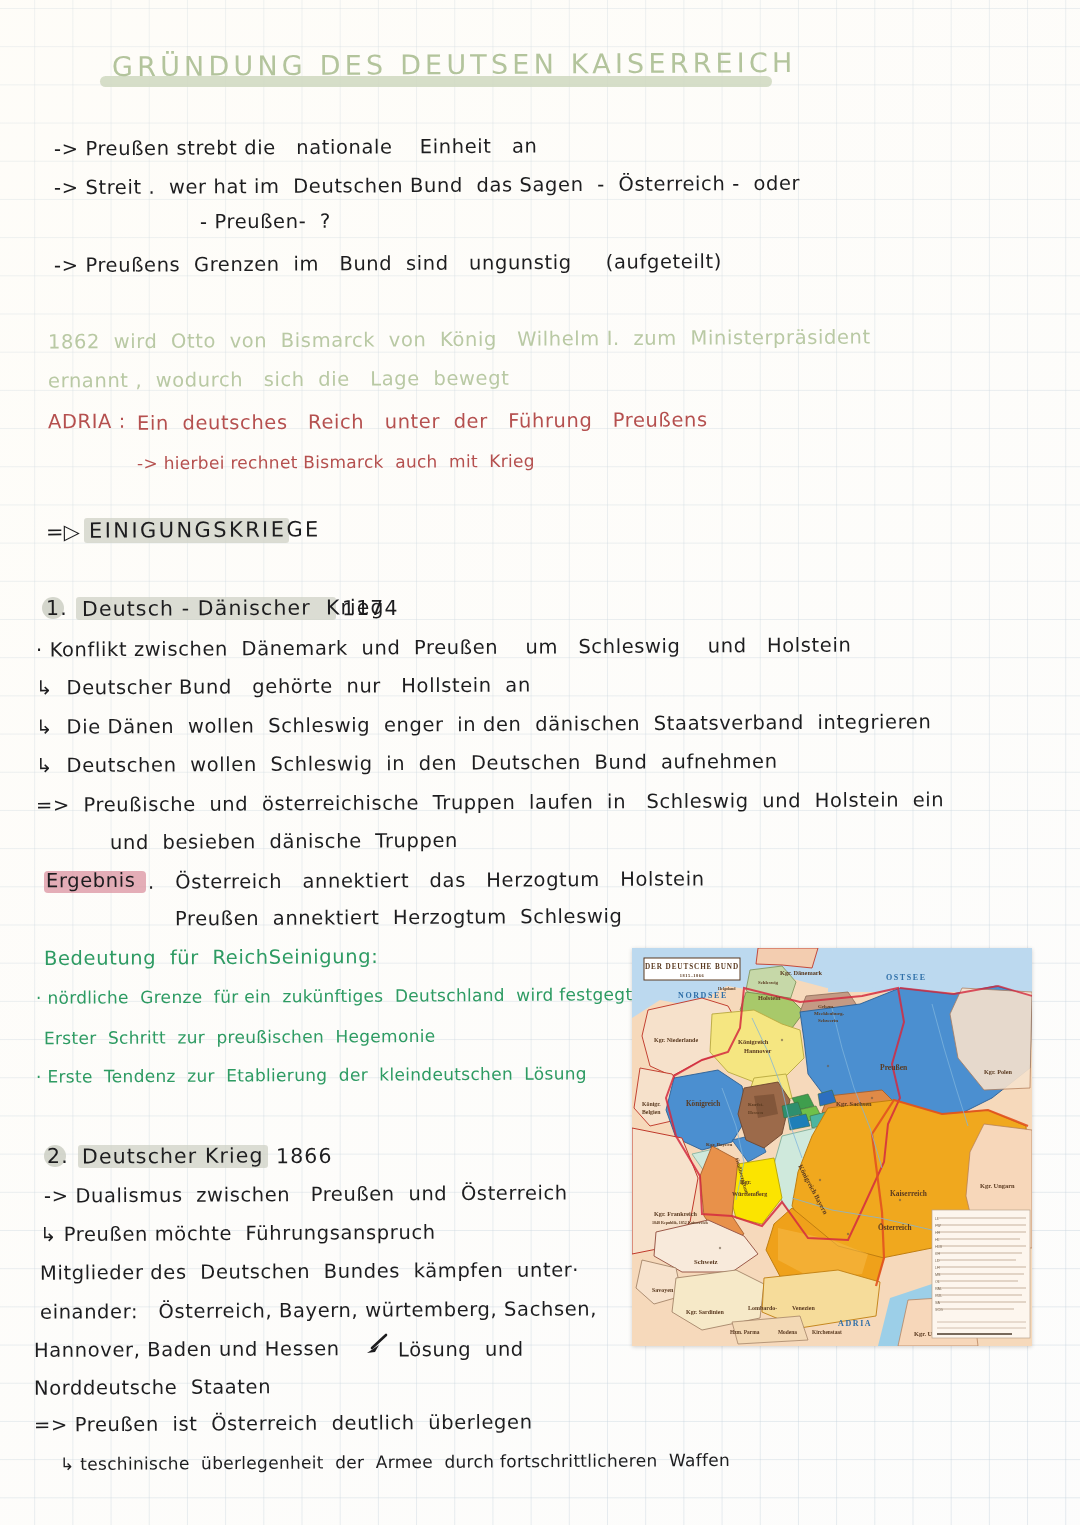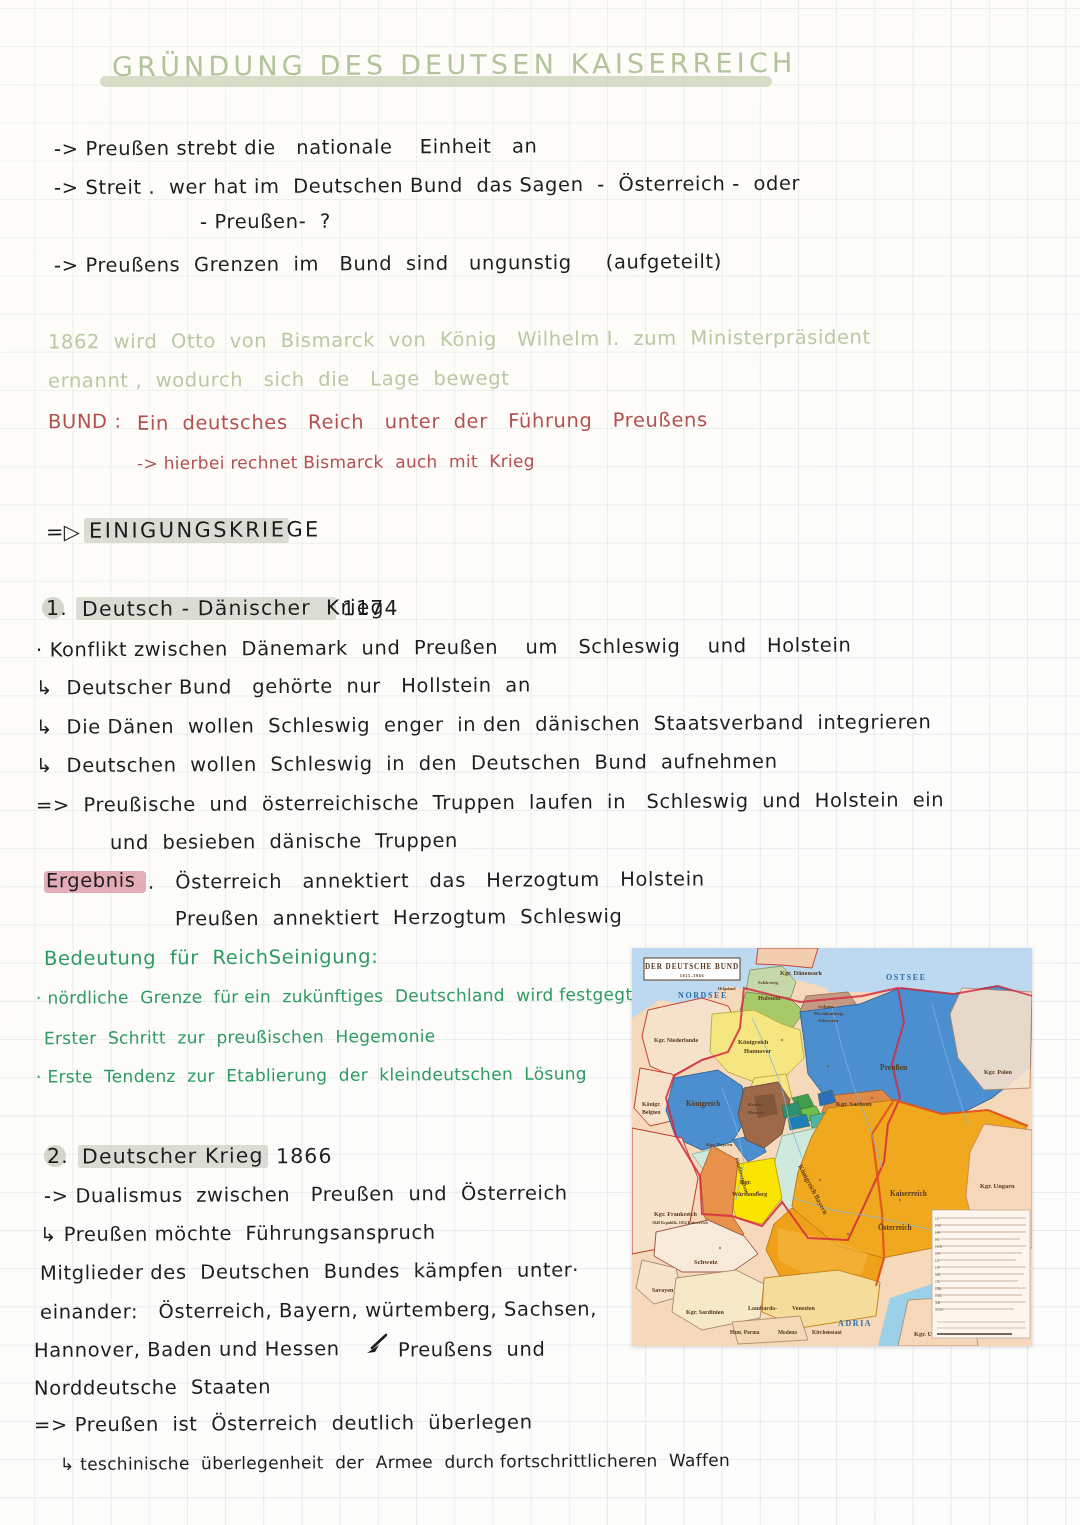--- a/index.html
+++ b/index.html
@@ -88,21 +88,21 @@
   <div class="hw t-title" style="left:112px; top:51px;">GRÜNDUNG DES DEUTSEN KAISERREICH</div>
 
   <div class="hw" style="left:54px; top:138px;">-&gt; Preußen strebt die   nationale    Einheit   an</div>
   <div class="hw" style="left:54px; top:176px;">-&gt; Streit .  wer hat im  Deutschen Bund  das Sagen  -  Österreich -  oder</div>
   <div class="hw" style="left:200px; top:212px;">- Preußen-  ?</div>
   <div class="hw" style="left:54px; top:254px;">-&gt; Preußens  Grenzen  im   Bund  sind   ungunstig     (aufgeteilt)</div>
 
   <div class="hw g" style="left:48px; top:330px;">1862  wird  Otto  von  Bismarck  von  König   Wilhelm I.  zum  Ministerpräsident</div>
   <div class="hw g" style="left:48px; top:370px;">ernannt ,  wodurch   sich  die   Lage  bewegt</div>
 
-  <div class="hw r" style="left:48px; top:412px;">BUND :</div>
+  <div class="hw r" style="left:48px; top:412px;">ADRIA :</div>
   <div class="hw r" style="left:137px; top:412px;">Ein  deutsches   Reich   unter  der   Führung   Preußens</div>
   <div class="hw r sm" style="left:137px; top:454px;">-&gt; hierbei rechnet Bismarck  auch  mit  Krieg</div>
 
   <div class="hw t-h2" style="left:46px; top:522px; letter-spacing:0;">=▷</div>
   <div class="hl hl-grey" style="left:84px; top:518px; width:205px; height:25px;"></div>
   <div class="hw t-h2" style="left:89px; top:520px;">EINIGUNGSKRIEGE</div>
 
   <div class="hl hl-dot" style="left:42px; top:597px; width:22px; height:22px;"></div>
   <div class="hw t-h3" style="left:46px; top:598px;">1.</div>
   <div class="hl hl-grey" style="left:76px; top:597px; width:260px; height:23px;"></div>
@@ -136,21 +136,21 @@
   <div class="hw" style="left:40px; top:1224px;">↳ Preußen möchte  Führungsanspruch</div>
   <div class="hw" style="left:40px; top:1262px;">Mitglieder des  Deutschen  Bundes  kämpfen  unter·</div>
   <div class="hw" style="left:40px; top:1301px;">einander:   Österreich, Bayern, würtemberg, Sachsen,</div>
   <div class="hw" style="left:34px; top:1340px;">Hannover, Baden und Hessen</div>
 
   <svg style="position:absolute; left:363px; top:1332px;" width="28" height="26" viewBox="0 0 28 26">
     <path d="M23 3 L9 16" stroke="#1d1d1f" stroke-width="2.6" stroke-linecap="round" fill="none"></path>
     <path d="M4 21 L16 13 L12 20 Z" fill="#1d1d1f"></path>
   </svg>
 
-  <div class="hw" style="left:398px; top:1340px;">Preußens  und</div>
+  <div class="hw" style="left:398px; top:1340px;">Lösung  und</div>
   <div class="hw" style="left:34px; top:1378px;">Norddeutsche  Staaten</div>
   <div class="hw" style="left:34px; top:1414px;">=&gt; Preußen  ist  Österreich  deutlich  überlegen</div>
   <div class="hw sm" style="left:60px; top:1454px;">↳ teschinische  überlegenheit  der  Armee  durch fortschrittlicheren  Waffen</div>
 
   <div id="map-wrap">
     <svg id="map-svg" viewBox="0 0 400 398">
       <defs>
         <clipPath id="mclip">
             <rect x="0" y="0" width="400" height="398"></rect>
           </clipPath>

